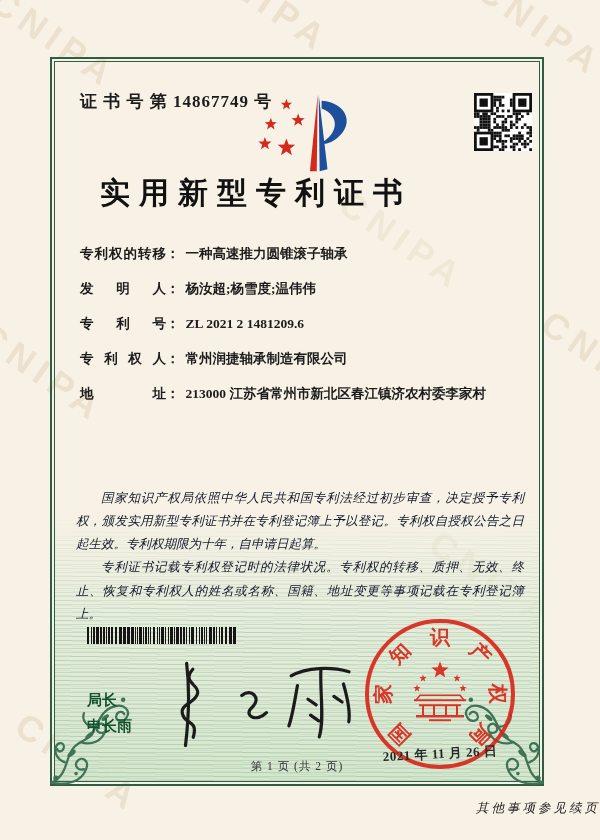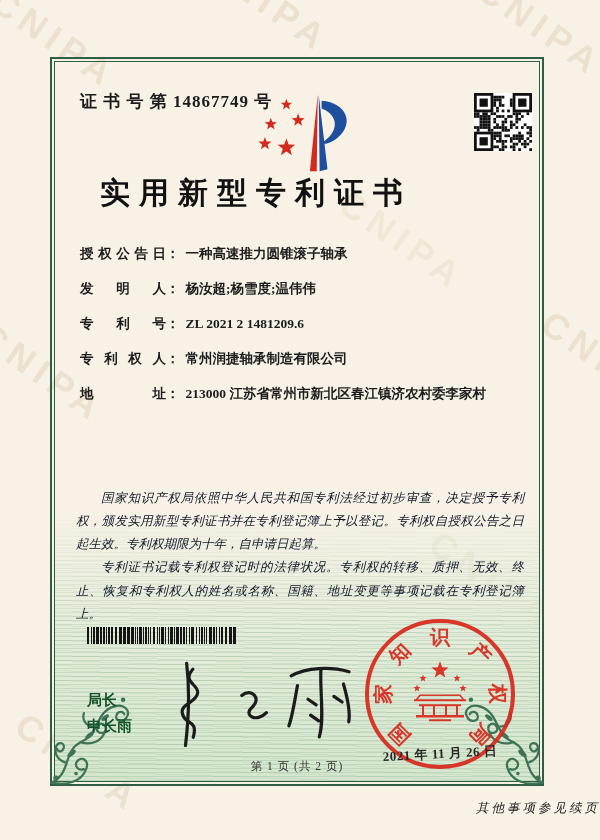--- a/index.html
+++ b/index.html
@@ -311,21 +311,21 @@
       <rect x="44.19047619047619" y="5.523809523809524" width="8.285714285714285" height="8.285714285714285" fill="#111"></rect>
       <rect x="0" y="38.666666666666664" width="19.333333333333332" height="19.333333333333332" fill="#111"></rect>
       <rect x="2.761904761904762" y="41.42857142857143" width="13.80952380952381" height="13.80952380952381" fill="#fff"></rect>
       <rect x="5.523809523809524" y="44.19047619047619" width="8.285714285714285" height="8.285714285714285" fill="#111"></rect>
     </svg>
 
   <div class="title">实用新型专利证书</div>
 
   <div class="fields">
     <div class="field-row">
-      <span class="flabel">授权公告日</span><span class="fcolon">：</span><span>一种高速推力圆锥滚子轴承</span>
+      <span class="flabel">专利权的转移</span><span class="fcolon">：</span><span>一种高速推力圆锥滚子轴承</span>
     </div>
     <div class="field-row">
       <span class="flabel">发明人</span><span class="fcolon">：</span><span>杨汝超;杨雪度;温伟伟</span>
     </div>
     <div class="field-row">
       <span class="flabel">专利号</span><span class="fcolon">：</span><span>ZL 2021 2 1481209.6</span>
     </div>
     <div class="field-row">
       <span class="flabel">专利权人</span><span class="fcolon">：</span><span>常州润捷轴承制造有限公司</span>
     </div>

